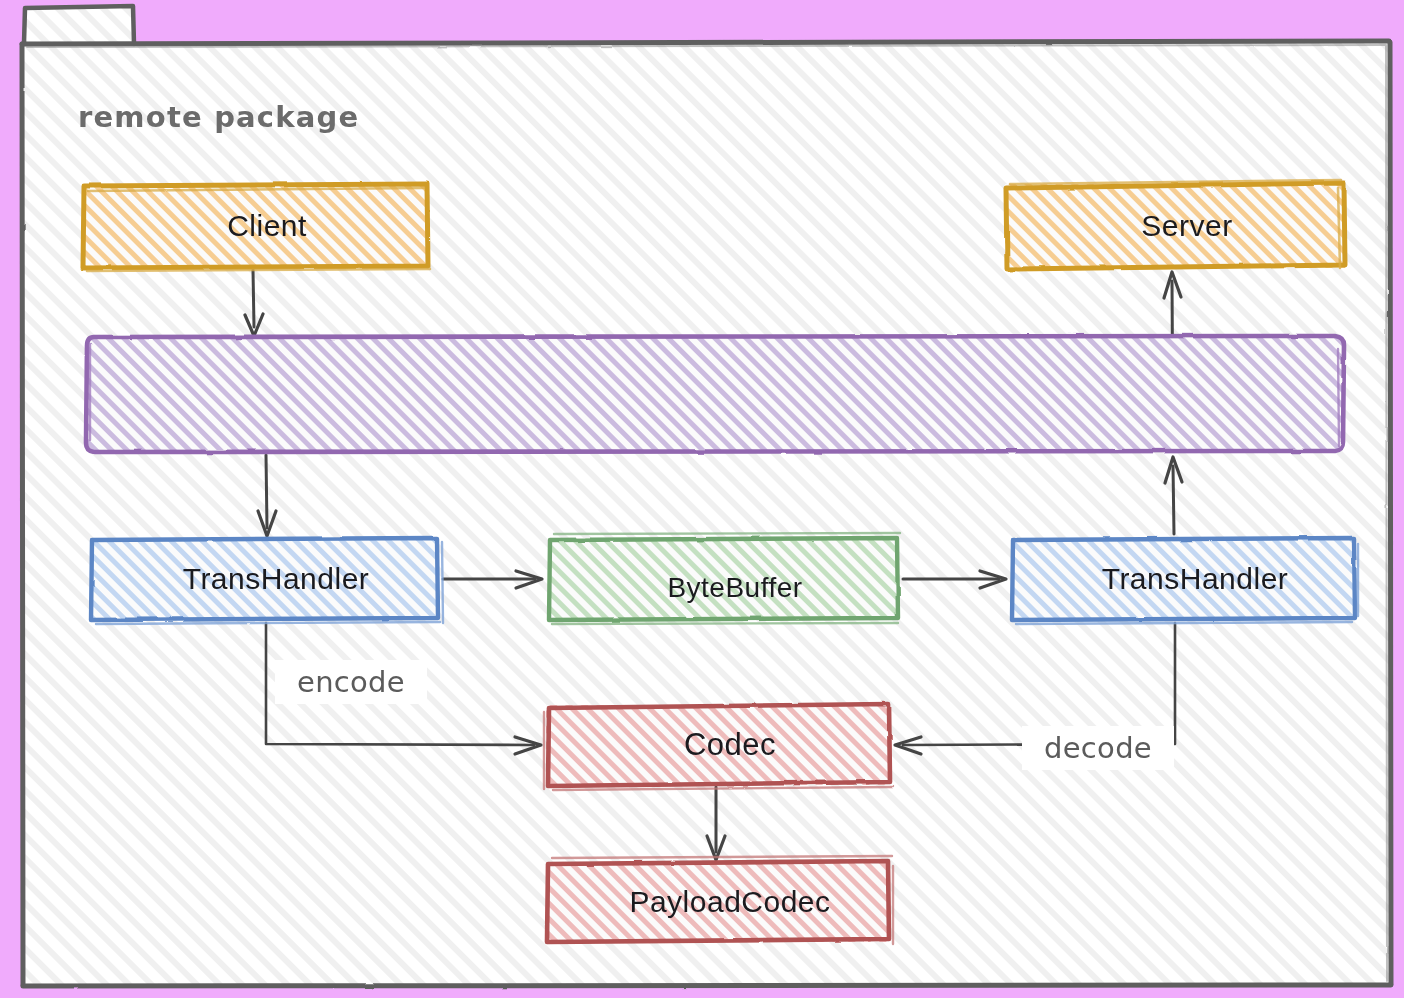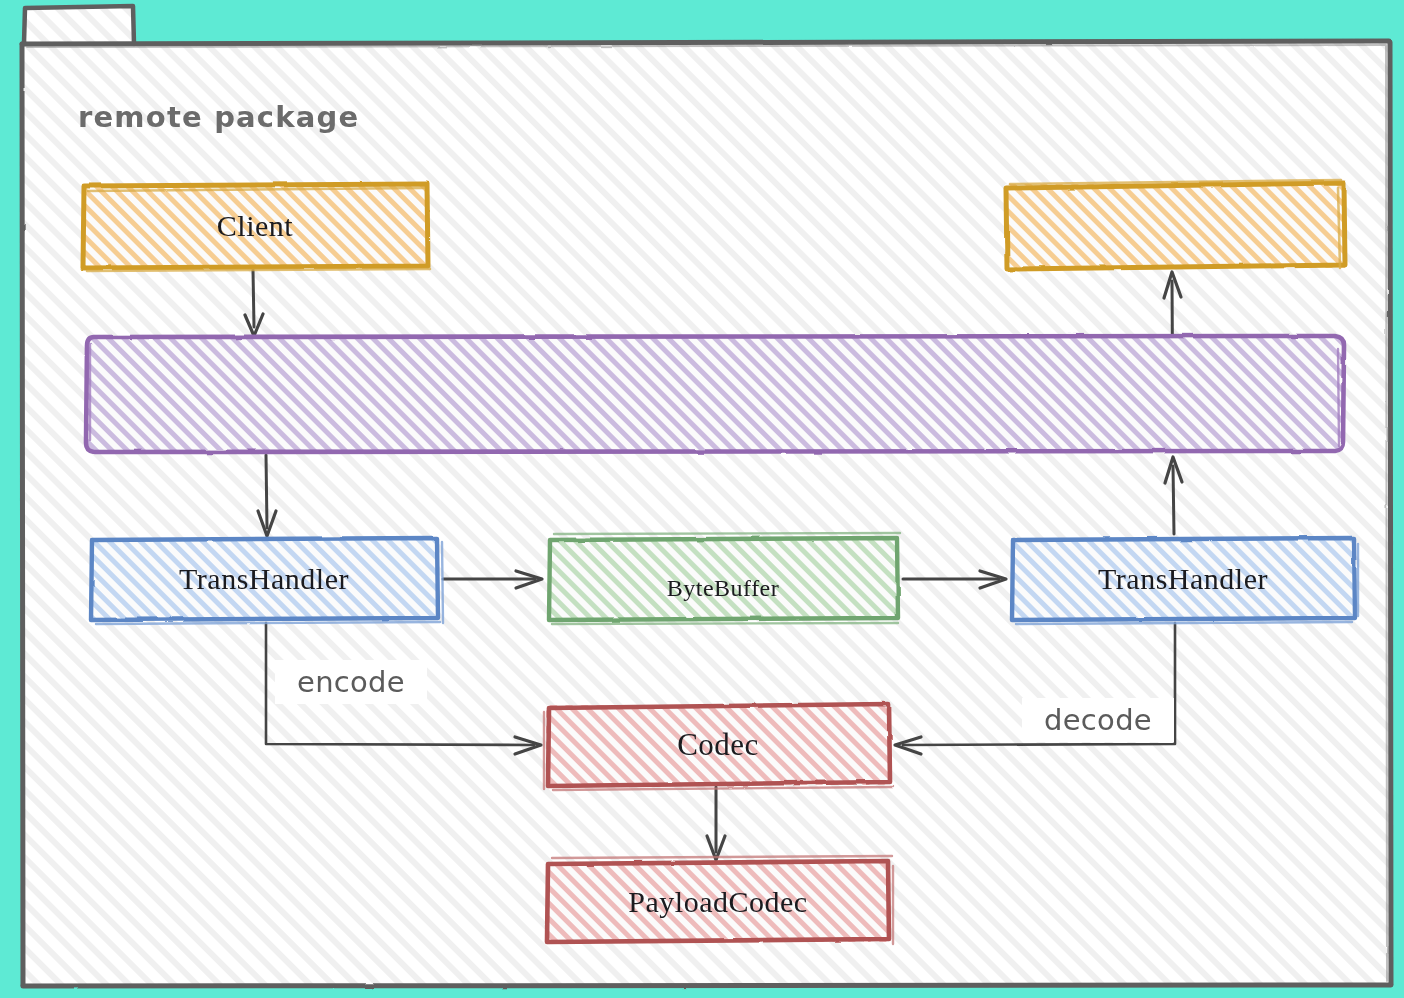--- a/index.html
+++ b/index.html
@@ -4,41 +4,42 @@
 <style>
   html, body {
     margin: 0;
     padding: 0;
     background: #ffffff;
   }
   #canvas {
     position: relative;
     width: 1404px;
     height: 998px;
-    background: #5eead4;
+    background: #f0abfc;
     overflow: hidden;
     font-family: "DejaVu Sans", sans-serif;
   }
   svg.layer {
     position: absolute;
     left: 0;
     top: 0;
     width: 1404px;
     height: 998px;
   }
   .node-label {
     position: absolute;
     display: flex;
     align-items: center;
     justify-content: center;
-    font-family: Liberation Serif, serif;
+    font-family: Liberation Sans, sans-serif;
     color: #1b1b1f;
     white-space: nowrap;
     pointer-events: none;
     letter-spacing: 0.5px;
+    padding-left: 12px;
   }
   .edge-label {
     position: absolute;
     display: flex;
     align-items: center;
     justify-content: center;
     font-family: "DejaVu Sans", sans-serif;
     color: #5b5b5b;
     background: #ffffff;
     white-space: nowrap;
@@ -260,29 +261,30 @@
           <path d="M893,866 L893,944"></path>
         </g>
       </g>
     </g>
   </svg>
 
   <div class="pkg-title" style="left:78px; top:100px; font-size:29px;">remote package</div>
 
   <div class="node-label" style="left:82px; top:184px; width:346px; height:84px; font-size:30px;">Client</div>
 
+  <div class="node-label" style="left:1005px; top:184px; width:340px; height:84px; font-size:30px;">Server</div>
 
 
   <div class="node-label" style="left:90px; top:538px; width:348px; height:82px; font-size:30px;">TransHandler</div>
 
-  <div class="node-label" style="left:548px; top:538px; width:350px; height:100px; font-size:24px;">ByteBuffer</div>
+  <div class="node-label" style="left:548px; top:538px; width:350px; height:100px; font-size:28px;">ByteBuffer</div>
 
   <div class="node-label" style="left:1011px; top:538px; width:344px; height:82px; font-size:30px;">TransHandler</div>
 
   <div class="node-label" style="left:546px; top:705px; width:344px; height:80px; font-size:31px;">Codec</div>
 
   <div class="node-label" style="left:546px; top:862px; width:344px; height:80px; font-size:30px;">PayloadCodec</div>
 
   <div class="edge-label" style="left:275px; top:660px; width:152px; height:44px; font-size:29px;">encode</div>
 
-  <div class="edge-label" style="left:1022px; top:698px; width:152px; height:44px; font-size:29px;">decode</div>
+  <div class="edge-label" style="left:1022px; top:726px; width:152px; height:44px; font-size:29px;">decode</div>
 
 </div>
 
 </body></html>

